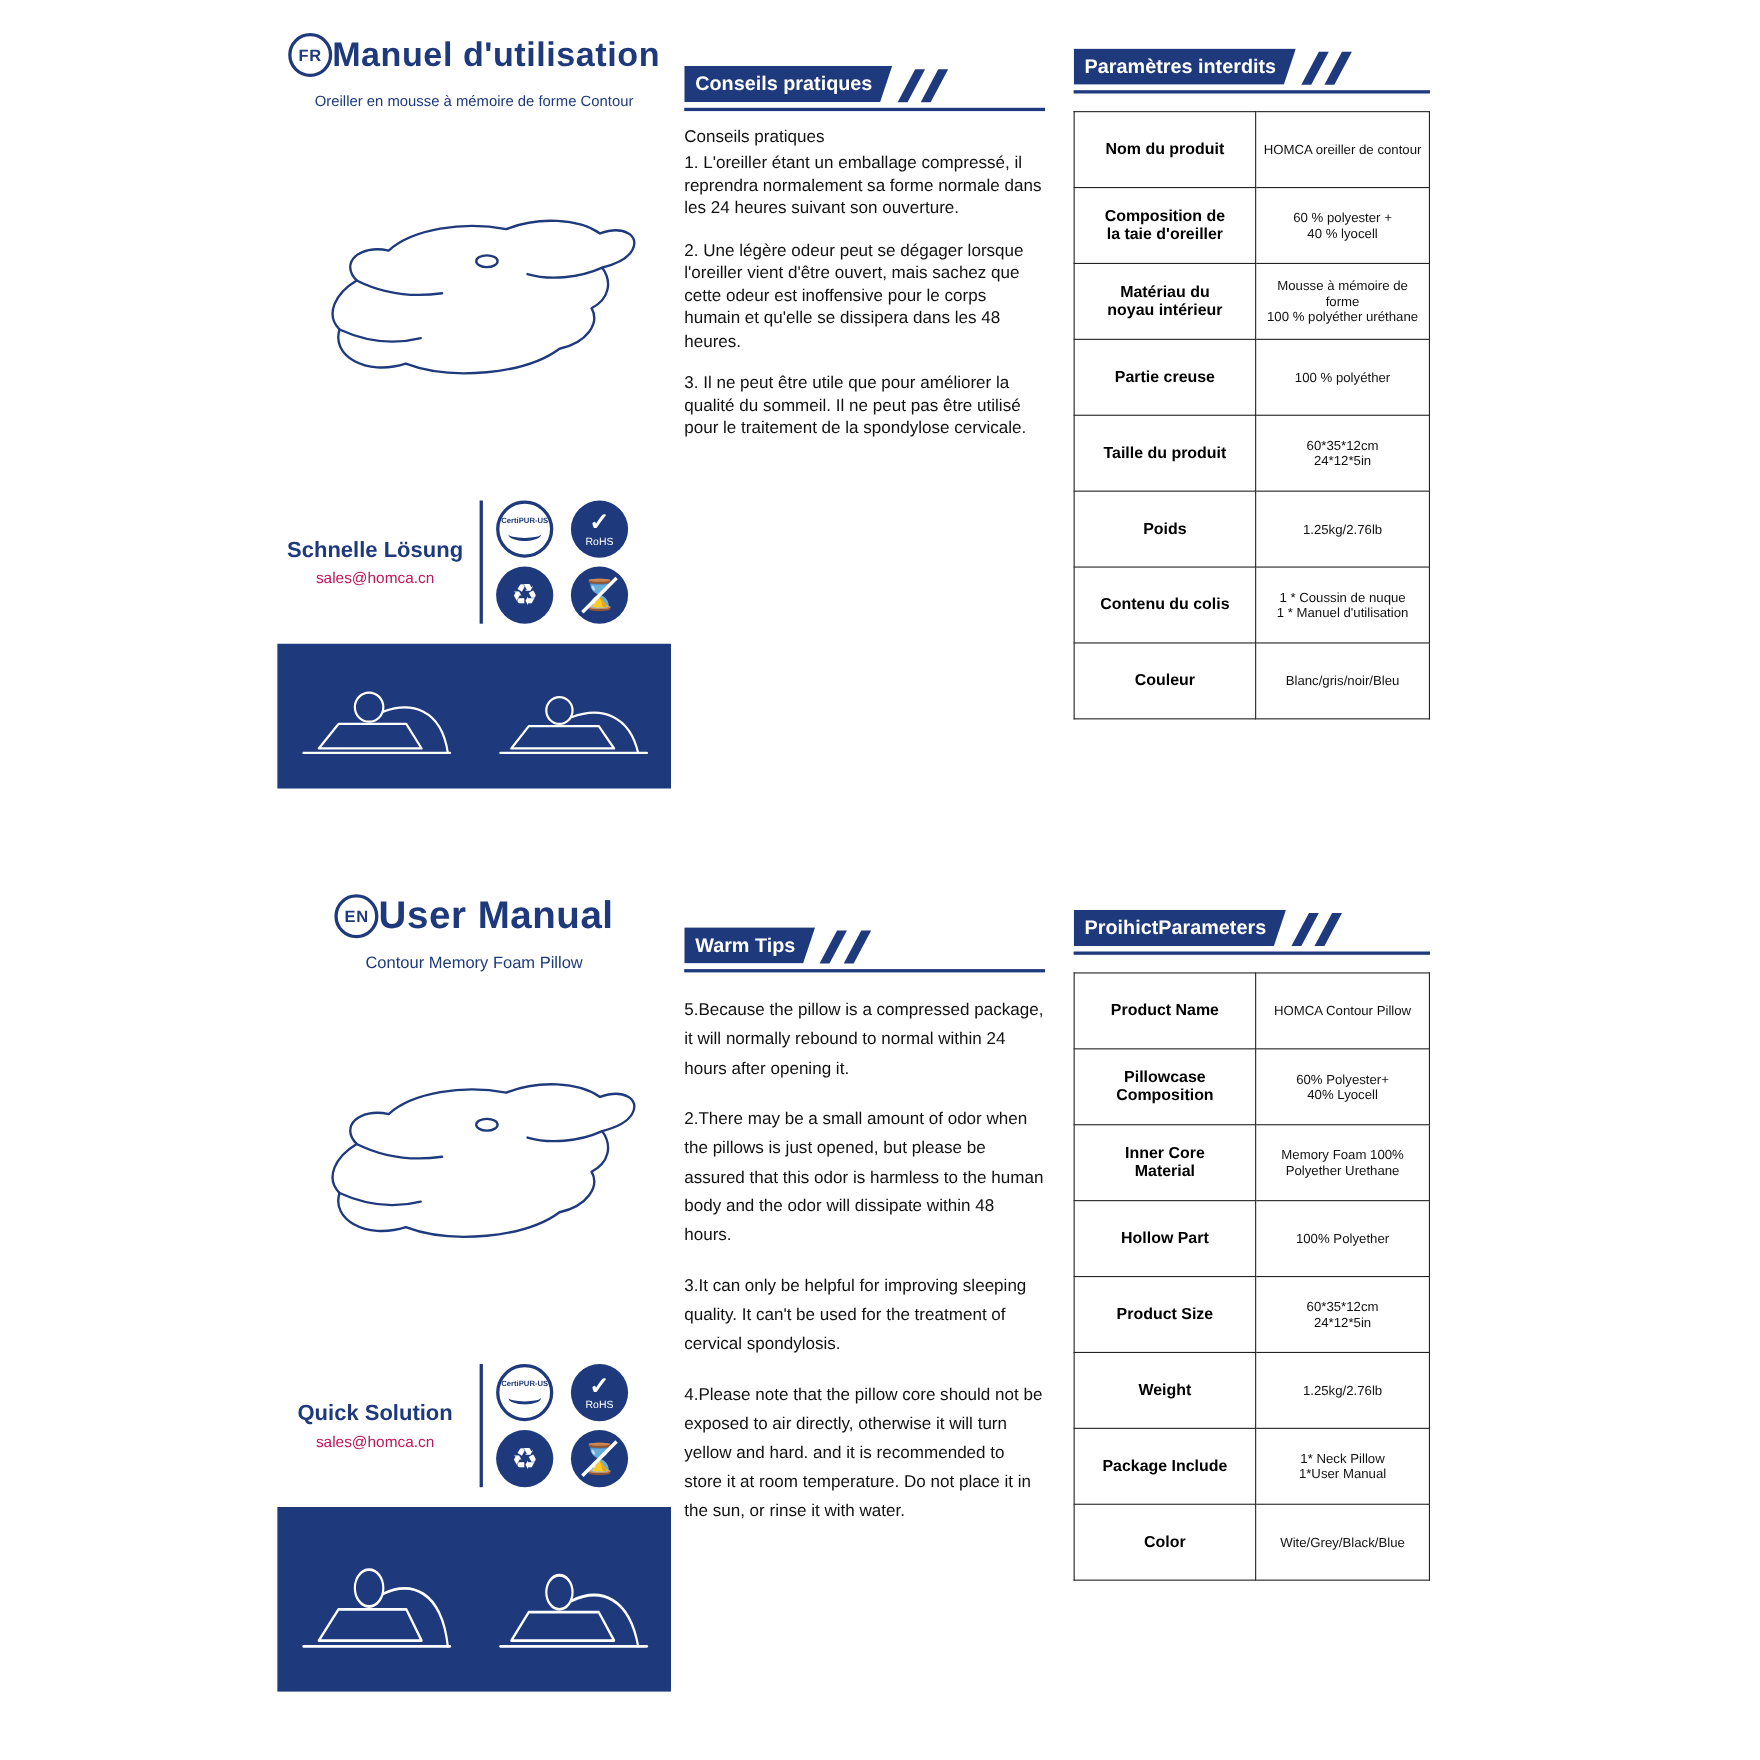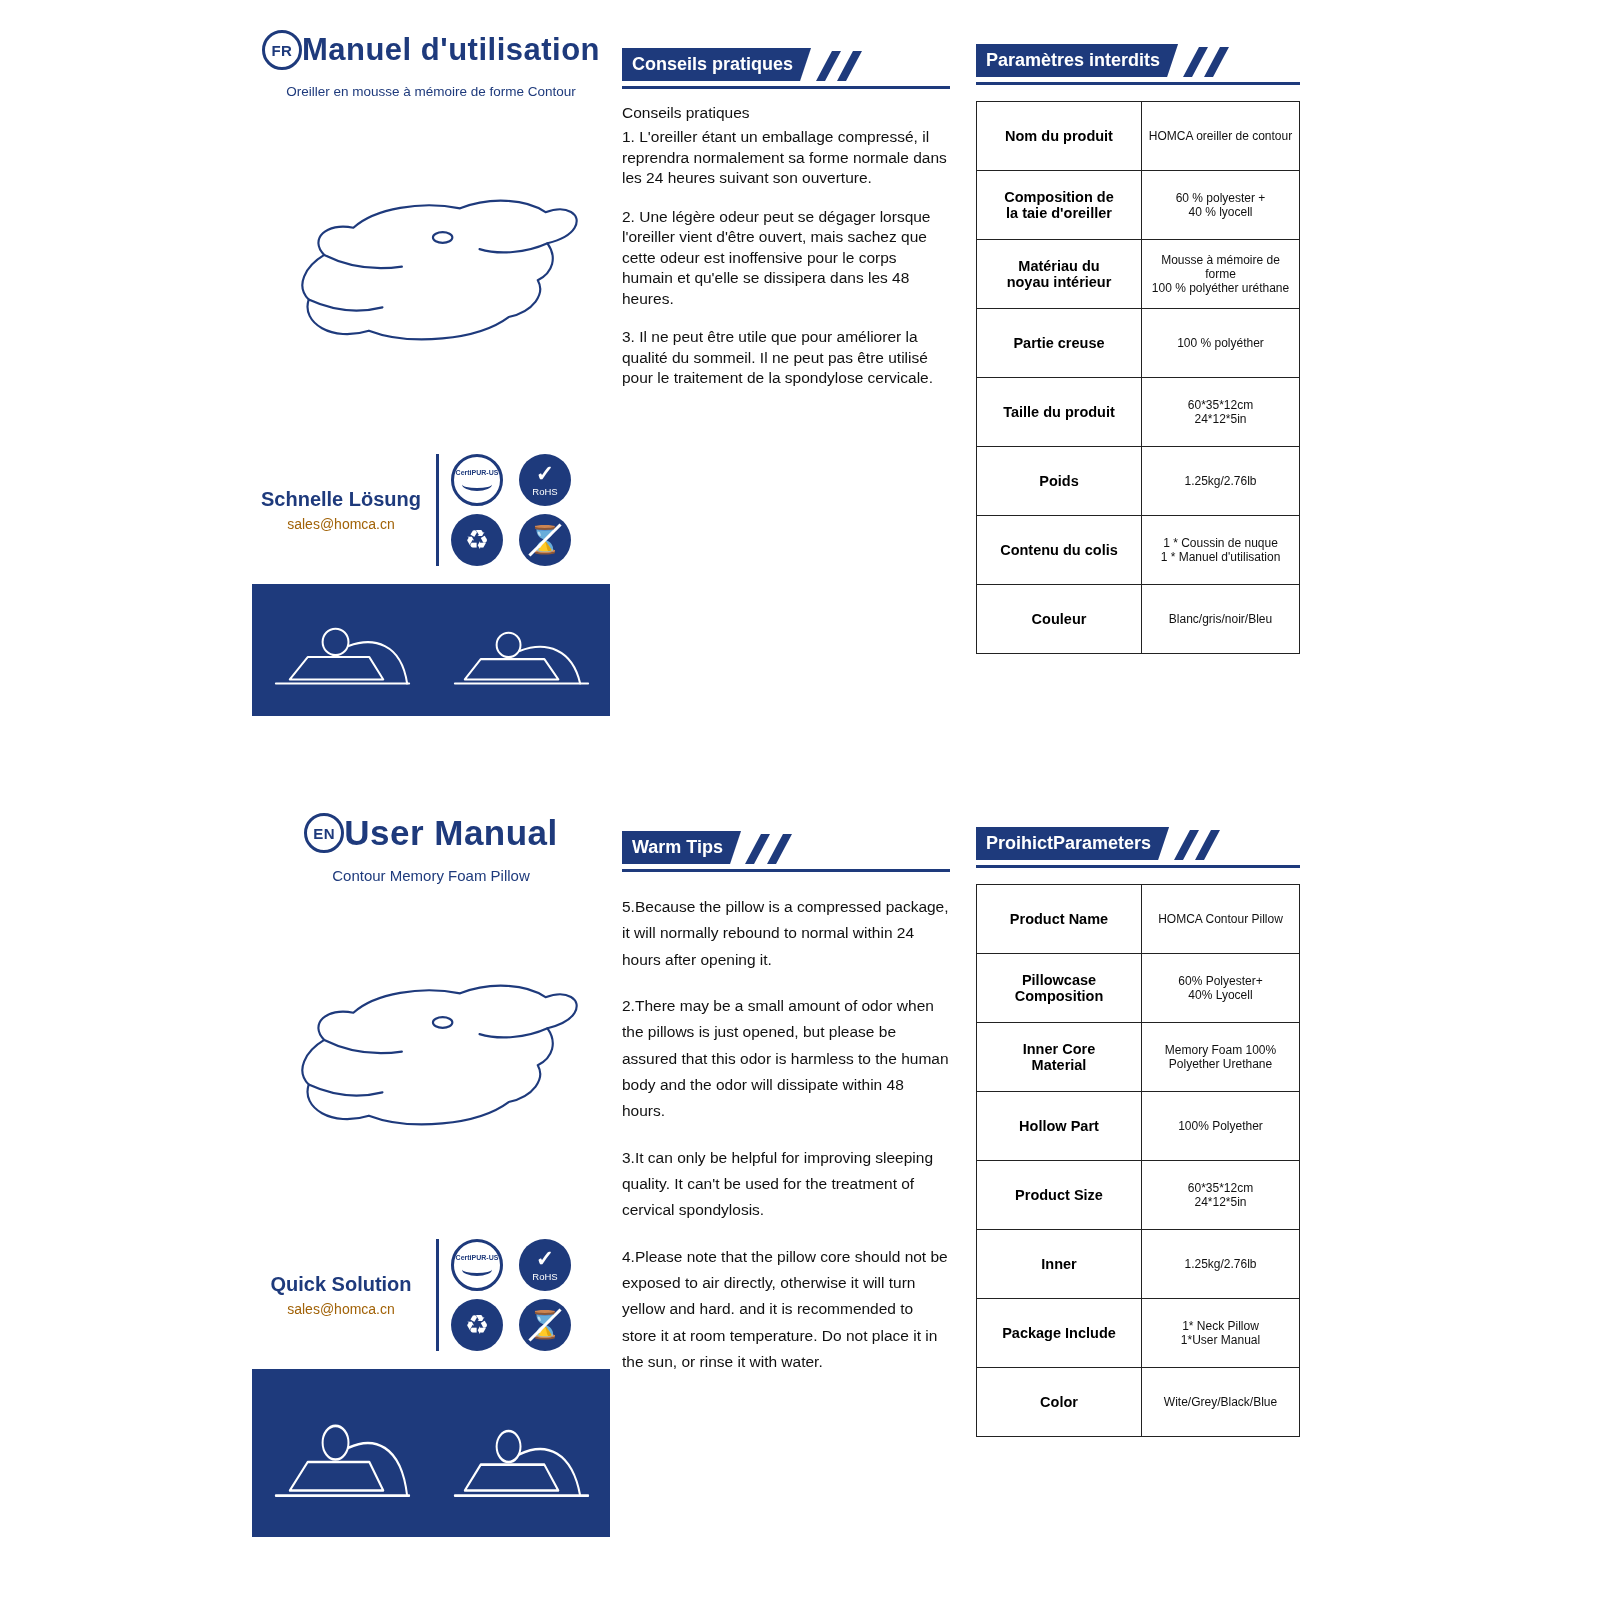--- a/index.html
+++ b/index.html
@@ -6,42 +6,42 @@
   body {
     width:1600px; height:1600px; background:#ffffff;
     font-family:"Liberation Sans", sans-serif; color:#111;
     position:relative; overflow:hidden;
   }
   .section { position:absolute; left:0; width:1600px; }
   #section-fr { top:22px;  height:760px; }
   #section-en { top:805px; height:795px; }
 
   .col-left  { position:absolute; left:252px; width:358px; top:0; }
-  .col-mid   { position:absolute; left:622px; width:328px; top:4px; }
+  .col-mid   { position:absolute; left:622px; width:328px; top:16px; }
   .col-right { position:absolute; left:976px; width:324px; top:0; }
 
   
   .manual-header { display:flex; align-items:center; justify-content:center; margin-top:8px; }
   .lang-badge {
     width:34px; height:34px; border:3px solid #1e3a7c; border-radius:50%;
     display:flex; align-items:center; justify-content:center; flex:0 0 auto;
     color:#1e3a7c; font-weight:bold; font-size:15px; letter-spacing:0.5px;
   }
   .manual-title { color:#1e3a7c; font-weight:bold; font-size:31px; letter-spacing:0.5px; white-space:nowrap; }
   #section-en .manual-title { font-size:35px; }
   .manual-subtitle { text-align:center; color:#1e3a7c; font-size:13.5px; margin-top:14px; }
   #section-en .manual-subtitle { font-size:15px; }
 
   .pillow-wrap { margin-top:78px; text-align:center; }
   .pillow-wrap svg { width:330px; height:185px; }
 
   .solution-block { display:flex; align-items:center; margin-top:88px; }
   .solution-text { width:178px; text-align:center; }
   .solution-label { color:#1e3a7c; font-weight:bold; font-size:20px; white-space:nowrap; }
-  .solution-email { color:#a16207; font-size:14px; margin-top:5px; }
+  .solution-email { color:#be185d; font-size:14px; margin-top:5px; }
   .v-divider { width:3px; height:112px; background:#1e3a7c; margin:0 12px 0 6px; flex:0 0 auto; }
   .icons-grid { display:grid; grid-template-columns:56px 56px; gap:8px 12px; }
   .cert-icon {
     width:52px; height:52px; border-radius:50%; background:#1e3a7c; color:#fff;
     display:flex; flex-direction:column; align-items:center; justify-content:center;
     position:relative; overflow:hidden;
   }
   .cert-icon.certipur { background:#fff; border:3px solid #1e3a7c; width:46px; height:46px; color:#1e3a7c; }
   .certipur .cp-text { font-size:7px; font-weight:bold; line-height:1; }
   .certipur .cp-swoosh { width:30px; height:10px; border-bottom:3px solid #1e3a7c; border-radius:50%; margin-top:2px; }
@@ -315,21 +315,21 @@
       <tr>
             <td class="p-label">Hollow Part</td>
             <td class="p-value">100% Polyether</td>
           </tr>
       <tr>
             <td class="p-label">Product Size</td>
             <td class="p-value">60*35*12cm
 24*12*5in</td>
           </tr>
       <tr>
-            <td class="p-label">Inner</td>
+            <td class="p-label">Weight</td>
             <td class="p-value">1.25kg/2.76lb</td>
           </tr>
       <tr>
             <td class="p-label">Package Include</td>
             <td class="p-value">1* Neck Pillow
 1*User Manual</td>
           </tr>
       <tr>
             <td class="p-label">Color</td>
             <td class="p-value">Wite/Grey/Black/Blue</td>

